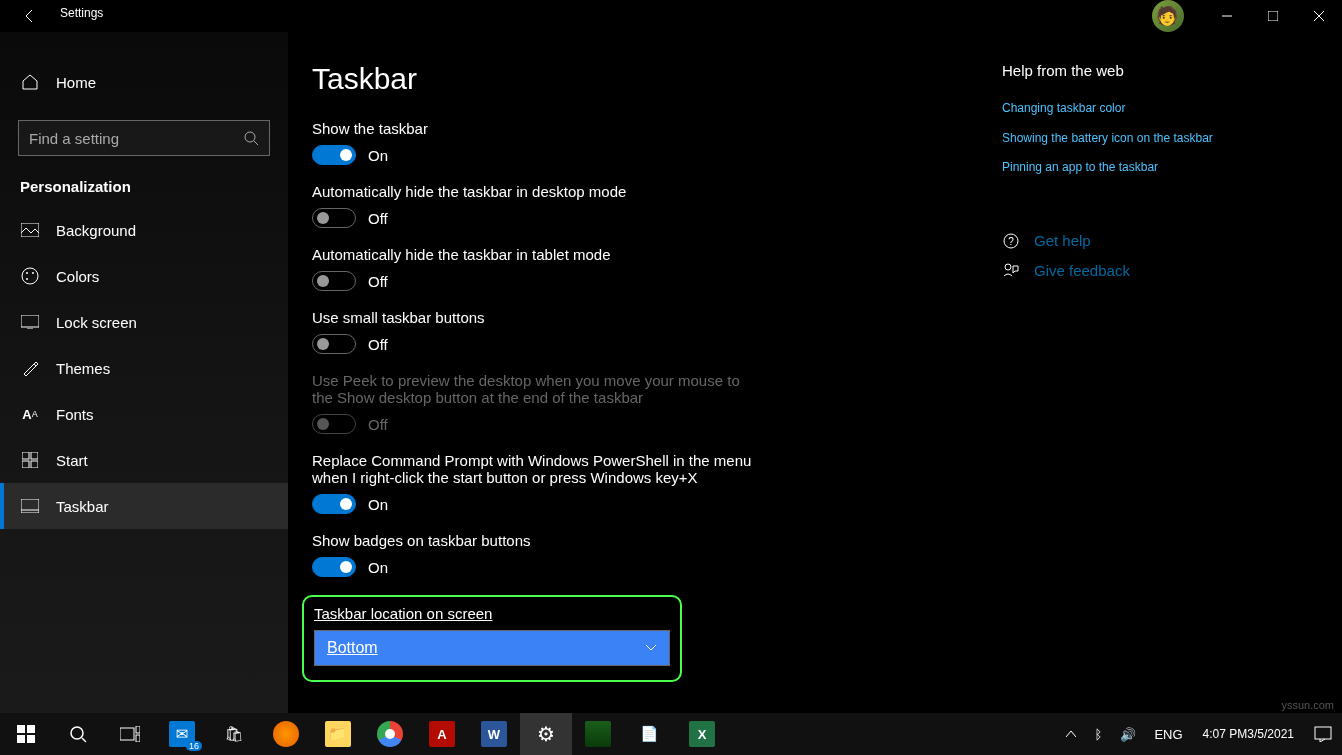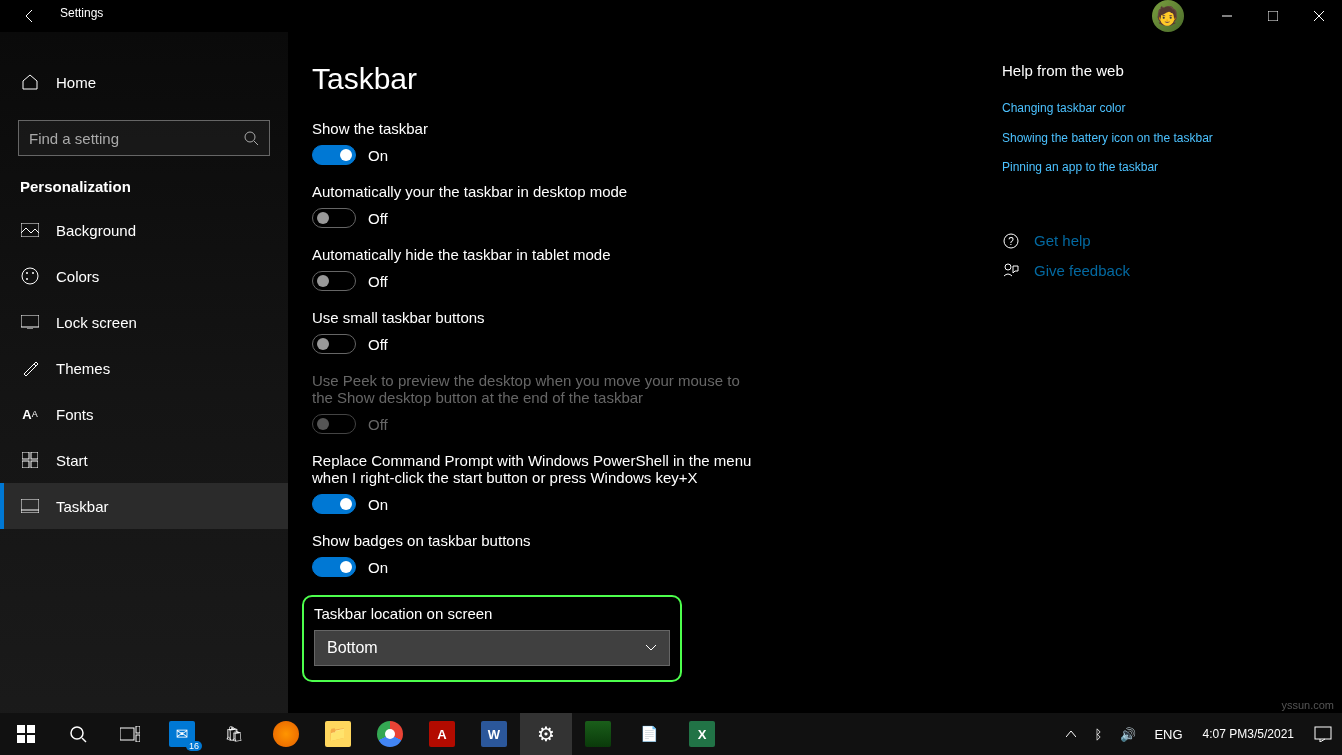--- a/index.html
+++ b/index.html
@@ -31,22 +31,22 @@
 .setting.disabled .setting-label, .setting.disabled .toggle-label { color: #666; }
 .toggle-row { display: flex; align-items: center; gap: 12px; }
 .toggle { width: 44px; height: 20px; border-radius: 10px; border: 1px solid #666; position: relative; cursor: pointer; }
 .toggle.on { background: #0078d4; border-color: #0078d4; }
 .toggle .knob { width: 12px; height: 12px; border-radius: 50%; background: #fff; position: absolute; top: 3px; left: 4px; }
 .toggle.on .knob { left: 27px; }
 .toggle.off .knob { background: #999; }
 .setting.disabled .toggle { border-color: #444; }
 .setting.disabled .toggle .knob { background: #555; }
 .toggle-label { font-size: 15px; }
-.highlight-box { border: 2px solid #4dff4d; border-radius: 10px; padding: 8px 10px 14px 10px; margin-left: -10px; width: 380px; }
-.dropdown { width: 356px; height: 36px; border: 1px solid #666; background: #404040; display: flex; align-items: center; justify-content: space-between; padding: 0 12px; cursor: pointer; margin-top:6px;}
+.highlight-box { border: 2px solid #4dff4d; border-radius: 10px; padding: 8px 10px 14px 10px; margin-left: -10px; width: 380px; text-decoration: underline; }
+.dropdown { width: 356px; height: 36px; border: 1px solid #666; background: #3b82f6; display: flex; align-items: center; justify-content: space-between; padding: 0 12px; cursor: pointer; margin-top:6px;}
 .help-col { width: 280px; padding-right: 20px; }
 .help-title { font-size: 15px; margin-bottom: 22px; }
 .help-link { color: #4cc2ff; font-size: 12px; margin-bottom: 14px; cursor: pointer; display: block; line-height: 1.3; }
 .help-action { display: flex; align-items: center; gap: 14px; margin-bottom: 12px; cursor: pointer; }
 .help-action .lbl { color: #0369a1; font-size: 15px; }
 .help-spacer { height: 42px; }
 .taskbar { height: 42px; background: #111; display: flex; align-items: center; position: absolute; bottom: 0; left: 0; right: 0; }
 .tb-item { width: 52px; height: 42px; display: flex; align-items: center; justify-content: center; cursor: pointer; position: relative; }
 .tb-item.active { background: #333; }
 .tb-icon { width: 26px; height: 26px; display: flex; align-items: center; justify-content: center; border-radius: 2px; font-size: 15px; }
@@ -186,21 +186,21 @@
           <div class="setting-label">Show the taskbar</div>
           <div class="toggle-row">
             <div class="toggle on">
                 <div class="knob"></div>
               </div>
             <span class="toggle-label">On</span>
           </div>
         </div>
 
         <div class="setting">
-          <div class="setting-label">Automatically your the taskbar in desktop mode</div>
+          <div class="setting-label">Automatically hide the taskbar in desktop mode</div>
           <div class="toggle-row">
             <div class="toggle off">
                 <div class="knob"></div>
               </div>
             <span class="toggle-label">Off</span>
           </div>
         </div>
 
         <div class="setting">
           <div class="setting-label">Automatically hide the taskbar in tablet mode</div>

